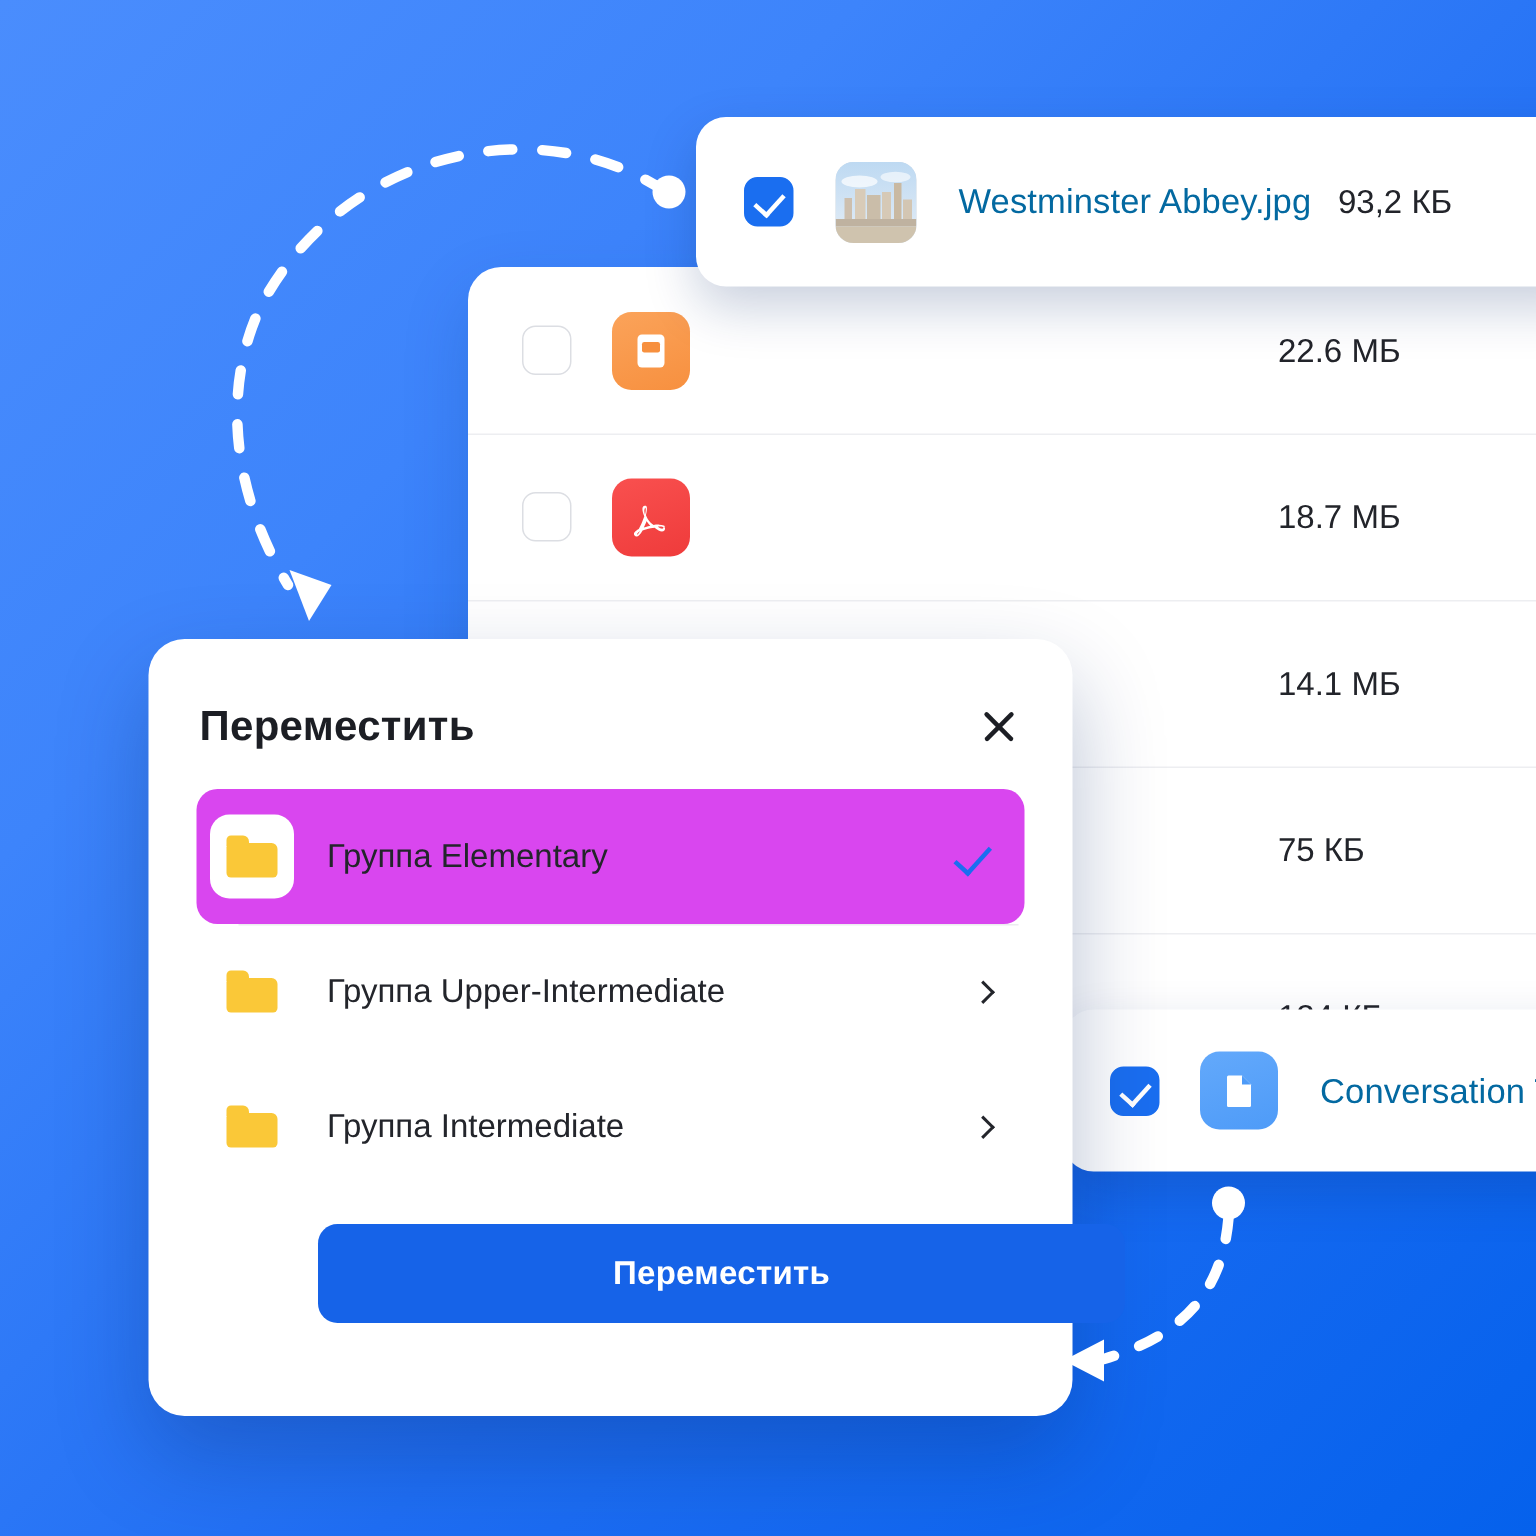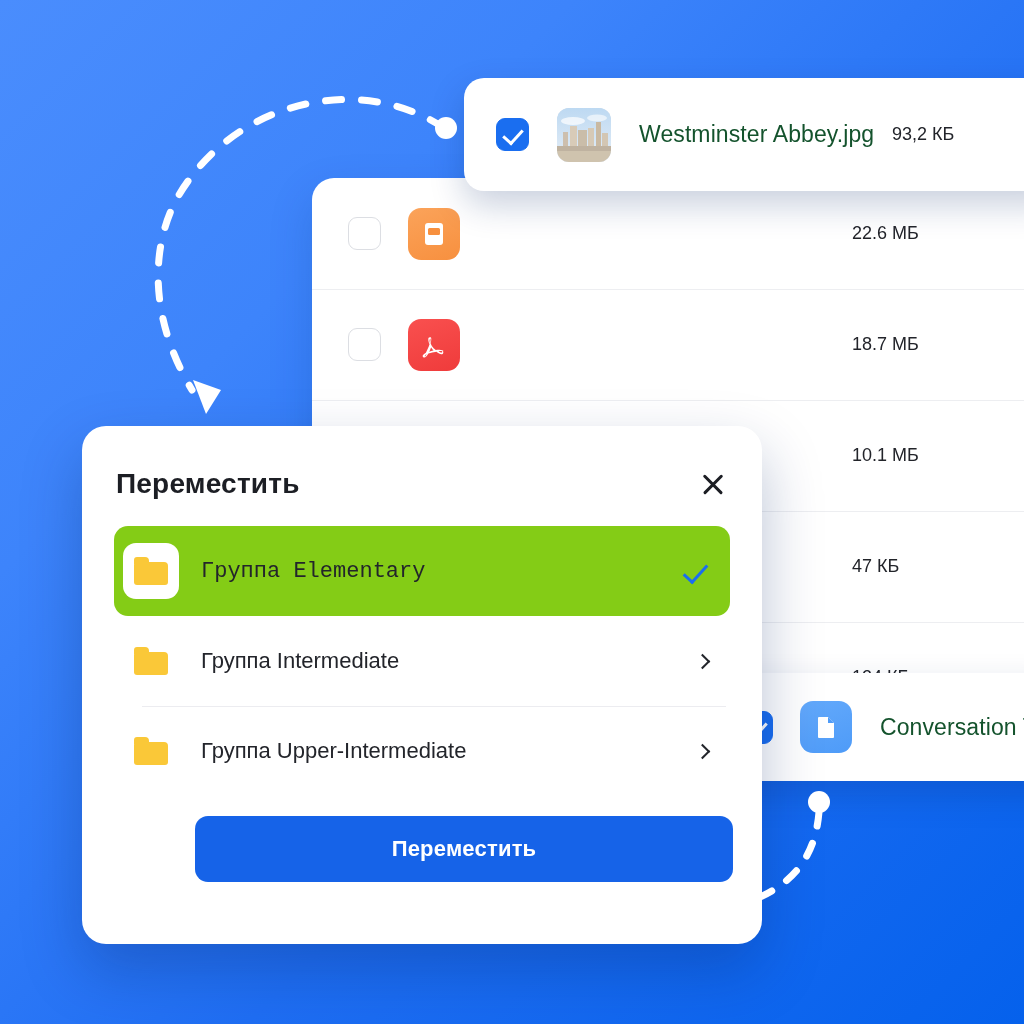--- a/index.html
+++ b/index.html
@@ -76,28 +76,28 @@
     margin-left: 27px;
     flex: 0 0 auto;
     display: flex; align-items: center; justify-content: center;
   }
   .ficon.ppt  { background: linear-gradient(160deg,#fba35a,#f7903f); }
   .ficon.pdf  { background: linear-gradient(160deg,#f9504f,#ef3b3b); }
   .ficon.doc  { background: linear-gradient(160deg,#63a9fb,#4e9bf8); }
   .fname {
     margin-left: 28px;
     font-size: 23px;
-    color: #14532d;
+    color: #0369a1;
     white-space: nowrap;
     letter-spacing: .1px;
   }
   .fsize {
     position: absolute;
     left: 540px;
-    font-size: 18px;
+    font-size: 22px;
     color: #22242a;
     white-space: nowrap;
   }
 
   
   #top-file-card {
     left: 464px; top: 78px;
     width: 600px; height: 113px;
     border-radius: 20px;
     box-shadow: 0 14px 34px rgba(8, 40, 105, .22);
@@ -123,22 +123,22 @@
     border-radius: 20px;
     box-shadow: 0 14px 34px rgba(8, 40, 105, .20);
     z-index: 20;
     display: flex; align-items: center;
     padding-left: 31px;
     overflow: hidden;
   }
 
   
   #move-dialog {
-    left: 82px; top: 426px;
-    width: 680px; height: 518px;
+    left: 99px; top: 426px;
+    width: 616px; height: 518px;
     border-radius: 24px;
     box-shadow: 0 26px 60px rgba(6, 36, 100, .28);
     z-index: 30;
     padding: 0 32px;
   }
   #move-dialog .dlg-head {
     display: flex; align-items: center; justify-content: space-between;
     padding: 42px 2px 0 2px;
   }
   .dlg-title {
@@ -158,21 +158,21 @@
   .close-btn::after  { transform: rotate(-45deg); }
 
   .folder-list { margin-top: 26px; }
   .folder-row {
     position: relative;
     height: 90px;
     display: flex; align-items: center;
     padding: 0 22px 0 20px;
     border-radius: 14px;
   }
-  .folder-row.selected { background: #84cc16; font-family: Liberation Mono, monospace; }
+  .folder-row.selected { background: #d946ef; }
   .folder-row.divider::before {
     content: "";
     position: absolute; left: 28px; right: 4px; top: 0;
     height: 1px; background: #ececf0;
   }
   .folder-ico {
     width: 34px; height: 28px;
     flex: 0 0 auto;
     position: relative;
   }
@@ -254,28 +254,28 @@
         <path fill="#ffffff" d="M19.6 16.7c-.5-.5-1.6-.8-3.2-.9-.9-.05-1.9 0-3 .15-.6-.37-1.2-.8-1.7-1.3-1.1-1.2-1.9-2.6-2.4-3.9.05-.2.1-.4.13-.57.4-1.85.5-3.08.3-3.8-.07-.25-.2-.45-.4-.6L9.1 5.7h-.4c-.4 0-.8.2-1 .5-.55.95-.3 2.9.72 5.12-.33 1-.72 2.05-1.15 3.1-.6 1.45-1.25 2.75-1.8 3.7-1.1.6-1.84 1.2-2.25 1.8-.3.45-.4.9-.25 1.3.15.45.5.75 1 .85h.35c.9 0 1.95-1.05 3.2-3.2.45-.12 1-.27 1.7-.47.95-.27 1.8-.5 2.6-.65.75-.15 1.45-.25 2.1-.3 1.5 1.3 2.87 2 3.9 2 .55 0 1-.2 1.3-.55.35-.4.45-.95.25-1.45-.05-.2-.15-.4-.3-.55zm-1.1 1.05c-.1.1-.3.2-.6.2-.5 0-1.3-.37-2.3-1.05.45-.03.85-.05 1.2-.05 1 0 1.6.13 1.8.35.1.12.05.35-.1.55zM8.9 6.9c.05-.07.1-.1.2-.1.25.95.1 2.2-.3 3.7-.5-1.55-.5-3.05.1-3.6zm.2 5.9c.45 1 1.05 2 1.75 2.8.25.28.52.55.8.8-.85.17-1.65.37-2.4.6-.4.12-.77.23-1.1.33.35-.67.7-1.4 1-2.15.35-.8.65-1.6.95-2.38zm-4.2 8.35c-.15-.05-.2-.12-.23-.2-.05-.12 0-.3.13-.5.25-.37.7-.77 1.35-1.2-.73 1.2-1.13 1.8-1.25 1.9z"></path>
       </svg>
     </div>
     <div class="fsize">18.7 МБ</div>
   </div>
 
   <div class="file-row">
     <div class="cbox"></div>
     <div class="ficon pdf"></div>
     <div class="fname">...pdf</div>
-    <div class="fsize">10.1 МБ</div>
+    <div class="fsize">14.1 МБ</div>
   </div>
 
   <div class="file-row">
     <div class="cbox"></div>
     <div class="ficon doc"></div>
     <div class="fname"></div>
-    <div class="fsize">47 КБ</div>
+    <div class="fsize">75 КБ</div>
   </div>
 
   <div class="file-row">
     <div class="cbox"></div>
     <div class="ficon doc"></div>
     <div class="fname"></div>
     <div class="fsize">124 КБ</div>
   </div>
 
 </div>
@@ -332,46 +332,46 @@
           <div class="tab"></div>
             <div class="body"></div>
         </div>
       </div>
       <div class="folder-name">Группа Elementary</div>
       <div class="folder-right">
         <div class="tick"></div>
       </div>
     </div>
 
+    <div class="folder-row divider">
+      <div class="folder-badge">
+        <div class="folder-ico">
+          <div class="tab"></div>
+            <div class="body"></div>
+        </div>
+      </div>
+      <div class="folder-name">Группа Upper-Intermediate</div>
+      <div class="folder-right">
+        <div class="chev"></div>
+      </div>
+    </div>
+
     <div class="folder-row">
       <div class="folder-badge">
         <div class="folder-ico">
           <div class="tab"></div>
             <div class="body"></div>
         </div>
       </div>
       <div class="folder-name">Группа Intermediate</div>
       <div class="folder-right">
         <div class="chev"></div>
       </div>
     </div>
 
-    <div class="folder-row divider">
-      <div class="folder-badge">
-        <div class="folder-ico">
-          <div class="tab"></div>
-            <div class="body"></div>
-        </div>
-      </div>
-      <div class="folder-name">Группа Upper-Intermediate</div>
-      <div class="folder-right">
-        <div class="chev"></div>
-      </div>
-    </div>
-
   </div>
 
   <button id="move-submit">Переместить</button>
 </div>
 
 <svg class="arrows" viewBox="0 0 1024 1024">
   <g stroke="#ffffff" fill="none" stroke-width="7" stroke-linecap="round">
     <path d="M444 128 C 360 72, 232 100, 176 200 C 150 250, 150 320, 192 390" stroke-dasharray="16 20"></path>
   </g>
   <circle cx="446" cy="128" r="11" fill="#ffffff"></circle>

